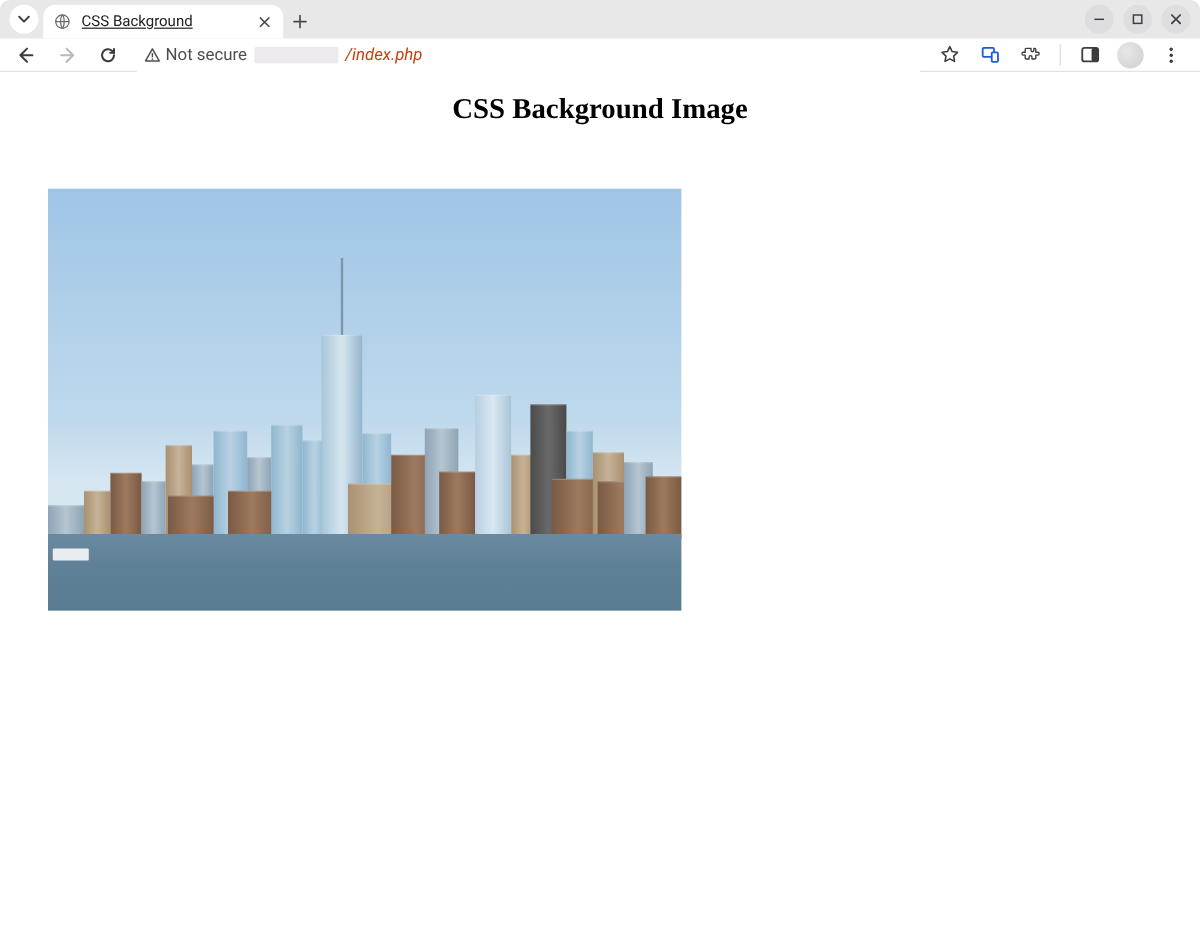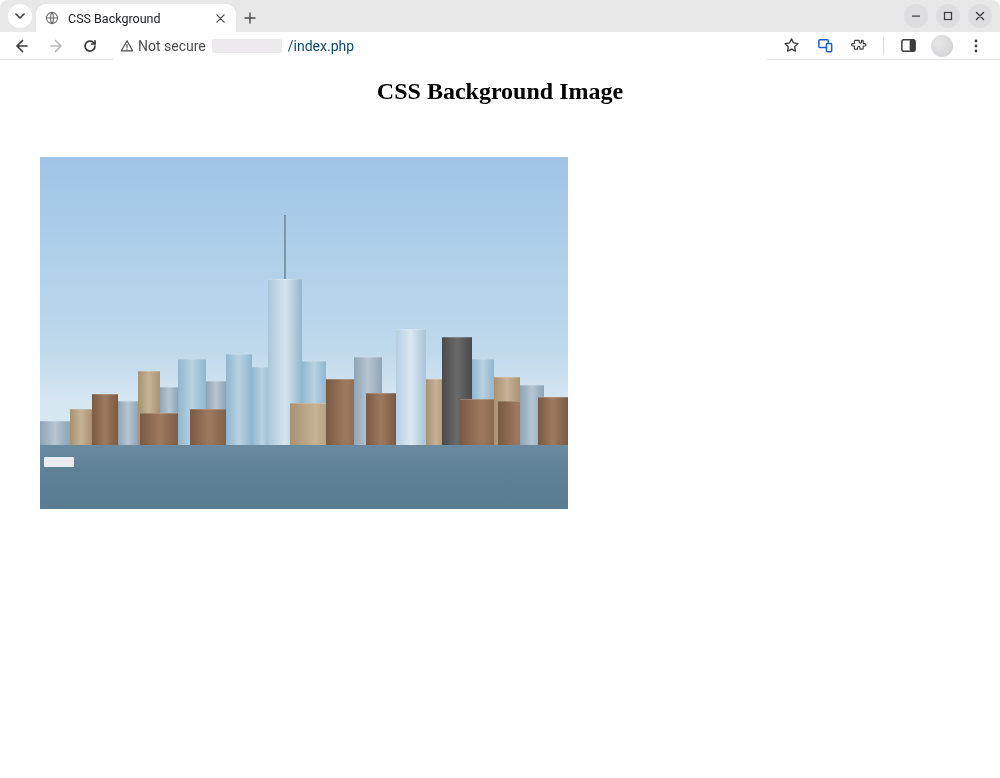--- a/index.html
+++ b/index.html
@@ -35,20 +35,21 @@
       height: 28px;
       width: 200px;
       border-top-left-radius: 10px;
       border-top-right-radius: 10px;
       display: flex;
       align-items: center;
       padding: 12px 8px;
       font-size: 12.5px;
       color: #202124;
       position: relative;
+      text-decoration: underline;
     }
     .tab .favicon {
       width: 16px; height: 16px;
       margin-right: 8px;
       display:flex; align-items:center; justify-content:center;
     }
     .tab .title { flex: 1; overflow: hidden; white-space: nowrap; text-overflow: ellipsis; }
     .tab .close {
       width: 16px; height: 16px;
       display:flex; align-items:center; justify-content:center;
@@ -100,21 +101,21 @@
       padding: 0 6px;
       font-size: 14px;
       color: #4d4d4d;
       gap: 6px;
       margin: 0 6px;
     }
     .addr .warn {
       display:flex; align-items:center; gap:4px;
       color:#4d4d4d;
     }
-    .addr .urlseg { color:#0c4a6e; }
+    .addr .urlseg { color:#c2410c;font-style:italic; }
     .addr .blurred {
       display:inline-block;
       width: 70px; height: 14px;
       background: #eceaec;
       border-radius: 2px;
     }
     .right-icons {
       display:flex; align-items:center; gap:2px;
       padding-right:2px;
     }

